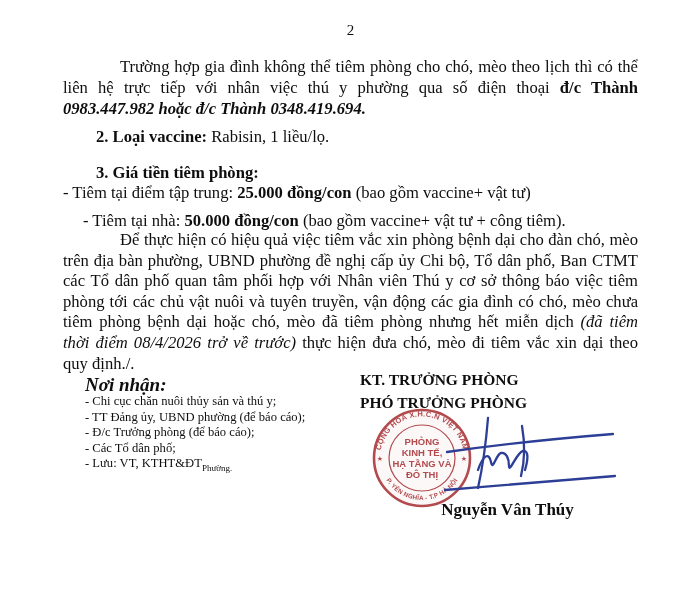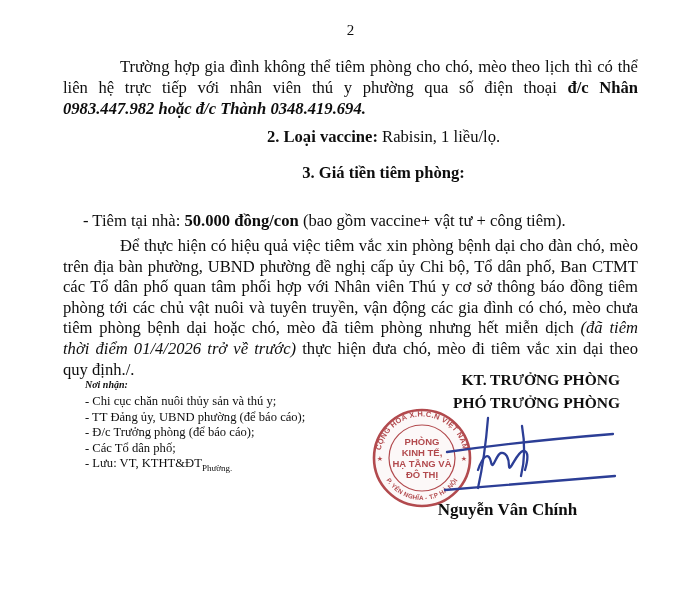--- a/index.html
+++ b/index.html
@@ -7,67 +7,70 @@
     position:relative; width:687px; height:591px; background:#ffffff;
     font-family:"Liberation Serif", serif; color:#0e0e0e; overflow:hidden;
   }
   .abs { position:absolute; }
   .pagenum { left:63px; top:22px; width:575px; text-align:center; font-size:15px; }
   .blk { left:63px; width:575px; }
   .jline { text-align:justify; text-align-last:justify; line-height:21px; font-size:16.6px; }
   .jline.lastline { text-align-last:left; }
   .firstline { text-indent:57px; }
   .oneline { line-height:21px; font-size:16.6px; white-space:nowrap; }
-  .num-item { padding-left:33px;text-align:center; }
+  .num-item { padding-left:33px; }
   b { font-weight:bold; }
   .bi { font-weight:bold; font-style:italic; }
   .it { font-style:italic; }
   .recips { left:85px; top:376px; width:270px; }
-  .recips .head { font-size:10px; font-weight:bold; font-style:italic; line-height:18px; }
+  .recips .head { font-size:19px; font-weight:bold; font-style:italic; line-height:18px; }
   .recips .ritem { font-size:12.6px; line-height:15.6px; }
   .recips sub { font-size:9px; }
-  .sigtitles { left:360px; top:369px; width:260px; text-align:right;
+  .sigtitles { left:360px; top:369px; width:260px; text-align:left;
                font-weight:bold; font-size:15.5px; line-height:22.5px; }
   .sealwrap { left:362px; top:398px; width:120px; height:120px; }
   .inkwrap { left:433px; top:408px; width:190px; height:95px; }
   .signame { left:400px; top:500px; width:215px; text-align:center;
              font-weight:bold; font-size:17px; }
   svg text { font-family:"Liberation Sans", sans-serif; }
 </style>
 </head>
 <body>
 
 <div class="page">
 
   <div class="abs pagenum">2</div>
 
   <div class="abs blk" style="top:56px;">
     <div class="jline firstline">Trường hợp gia đình không thể tiêm phòng cho chó, mèo theo lịch thì có thể</div>
-    <div class="jline"><span>liên hệ trực tiếp với nhân viên thú y phường qua số điện thoại </span><b>đ/c Nhân</b></div>
+    <div class="jline"><span>liên hệ trực tiếp với nhân việc thú y phường qua số điện thoại </span><b>đ/c Thành</b></div>
     <div class="jline lastline"><span class="bi">0983.447.982 hoặc đ/c Thành 0348.419.694.</span></div>
   </div>
 
   <div class="abs blk oneline num-item" style="top:126px;">
     <b>2. Loại vaccine:</b><span> Rabisin, 1 liều/lọ.</span>
   </div>
   <div class="abs blk oneline num-item" style="top:154px;margin-top:8px;">
     <b>3. Giá tiền tiêm phòng:</b>
   </div>
 
+  <div class="abs blk oneline" style="top:182px;">
+    <span>- Tiêm tại điểm tập trung: </span><b>25.000 đồng/con</b><span> (bao gồm vaccine+ vật tư)</span>
+  </div>
   <div class="abs blk oneline" style="top:210px;margin-left:20px;">
     <span>- Tiêm tại nhà: </span><b>50.000 đồng/con</b><span> (bao gồm vaccine+ vật tư + công tiêm).</span>
   </div>
 
-  <div class="abs blk" style="top:236px;">
+  <div class="abs blk" style="top:230px;">
     <div class="jline firstline" style="line-height:20.6px">Để thực hiện có hiệu quả việc tiêm vắc xin phòng bệnh dại cho đàn chó, mèo</div>
     <div class="jline" style="line-height:20.6px">trên địa bàn phường, UBND phường đề nghị cấp ủy Chi bộ, Tổ dân phố, Ban CTMT</div>
-    <div class="jline" style="line-height:20.6px">các Tổ dân phố quan tâm phối hợp với Nhân viên Thú y cơ sở thông báo đồng tiêm</div>
+    <div class="jline" style="line-height:20.6px">các Tổ dân phố quan tâm phối hợp với Nhân viên Thú y cơ sở thông báo việc tiêm</div>
     <div class="jline" style="line-height:20.6px">phòng tới các chủ vật nuôi và tuyên truyền, vận động các gia đình có chó, mèo chưa</div>
     <div class="jline" style="line-height:20.6px"><span>tiêm phòng bệnh dại hoặc chó, mèo đã tiêm phòng nhưng hết miễn dịch </span><span class="it">(đã tiêm</span></div>
-    <div class="jline" style="line-height:20.6px"><span class="it">thời điểm 01/4/2026 trở về trước)</span><span> thực hiện đưa chó, mèo đi tiêm vắc xin dại theo</span></div>
+    <div class="jline" style="line-height:20.6px"><span class="it">thời điểm 08/4/2026 trở về trước)</span><span> thực hiện đưa chó, mèo đi tiêm vắc xin dại theo</span></div>
     <div class="jline lastline" style="line-height:20.6px">quy định./.</div>
   </div>
 
   <div class="abs recips">
     <div class="head">Nơi nhận:</div>
     <div class="ritem">- Chi cục chăn nuôi thủy sản và thú y;</div>
     <div class="ritem">- TT Đảng ủy, UBND phường (để báo cáo);</div>
     <div class="ritem">- Đ/c Trưởng phòng (để báo cáo);</div>
     <div class="ritem">- Các Tổ dân phố;</div>
     <div class="ritem"><span>- Lưu: VT, KTHT&amp;ĐT</span><sub>Phường.</sub></div>
@@ -104,15 +107,15 @@
   <div class="abs inkwrap">
     <svg width="190" height="95" viewBox="0 0 190 95" fill="none" stroke="#2c3e96" stroke-width="2.3" stroke-linecap="round">
       <path d="M 14 44 C 70 36, 130 30, 180 26"></path>
       <path d="M 55 10 C 53 35, 49 62, 45 80"></path>
       <path d="M 45 62 C 50 47, 56 44, 58 54 S 63 46, 68 45 S 76 50, 76 58 S 84 44, 90 43 S 95 52, 92 62"></path>
       <path d="M 89 18 C 92 35, 92 52, 88 68"></path>
       <path d="M 12 82 C 70 77, 130 72, 182 68"></path>
     </svg>
   </div>
 
-  <div class="abs signame">Nguyễn Vân Chính</div>
+  <div class="abs signame">Nguyễn Vân Thúy</div>
 
 </div>
 
 </body></html>

